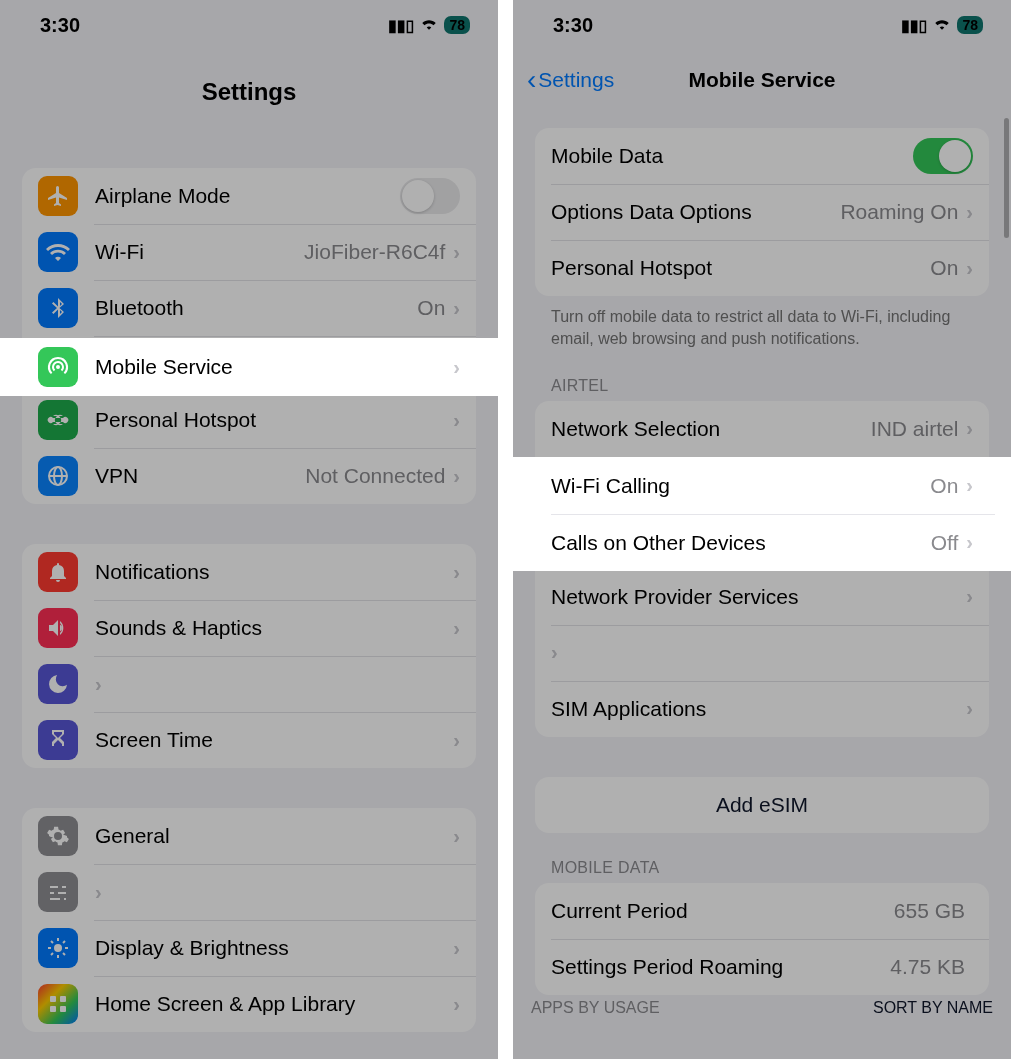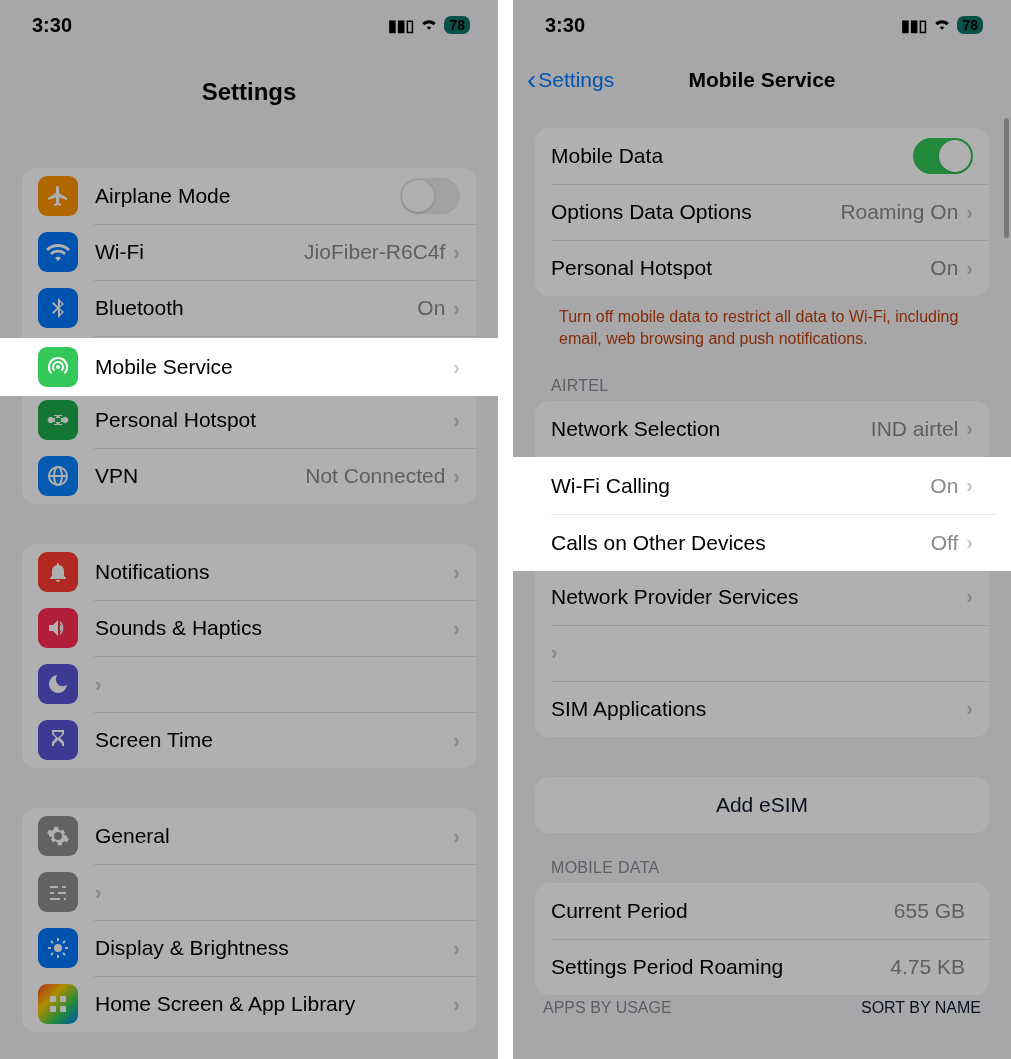--- a/index.html
+++ b/index.html
@@ -22,21 +22,21 @@
   .phone + .divider {
     width: 15px;
     height: 100%;
     background: #fff;
   }
   .status-bar {
     height: 50px;
     display: flex;
     align-items: center;
     justify-content: space-between;
-    padding: 0 28px 0 32px;
+    padding: 0 28px 0 40px;
     font-weight: 600;
     font-size: 20px;
   }
   .status-right {
     display: flex;
     align-items: center;
     gap: 6px;
   }
   .signal-icon, .wifi-icon { font-size: 16px; }
   .battery-badge {
@@ -142,39 +142,38 @@
     width: 32px;
     height: 32px;
     border-radius: 50%;
     background: #fff;
     box-shadow: 0 1px 3px rgba(0,0,0,0.2);
   }
   .toggle.on .knob { right: 2px; }
   .toggle:not(.on) .knob { left: 2px; }
   .footer-text {
     font-size: 16px;
-    color: #c2410c;
+    color: #737373;
     padding: 10px 38px 0 38px;
     line-height: 1.4;
-    margin-left: 8px;
   }
   .section-header {
     font-size: 16px;
     color: #8a8a8e;
     padding: 26px 38px 6px 38px;
     text-transform: uppercase;
     letter-spacing: 0.3px;
   }
   .group.after-header { margin-top: 0; }
   .link-row .row-label { color: #0f172a; text-align: center; }
   .apps-row {
     display: flex;
     justify-content: space-between;
     align-items: center;
-    padding: 0 30px;
+    padding: 0 18px;
     margin-top: 4px;
   }
   .apps-label { font-size: 16px; color: #8a8a8e; text-transform: uppercase; }
   .apps-sort { font-size: 16px; color: #0f172a; text-transform: uppercase; }
   .dim-overlay {
     position: absolute;
     inset: 0;
     background: rgba(0,0,0,0.31);
     pointer-events: none;
   }

